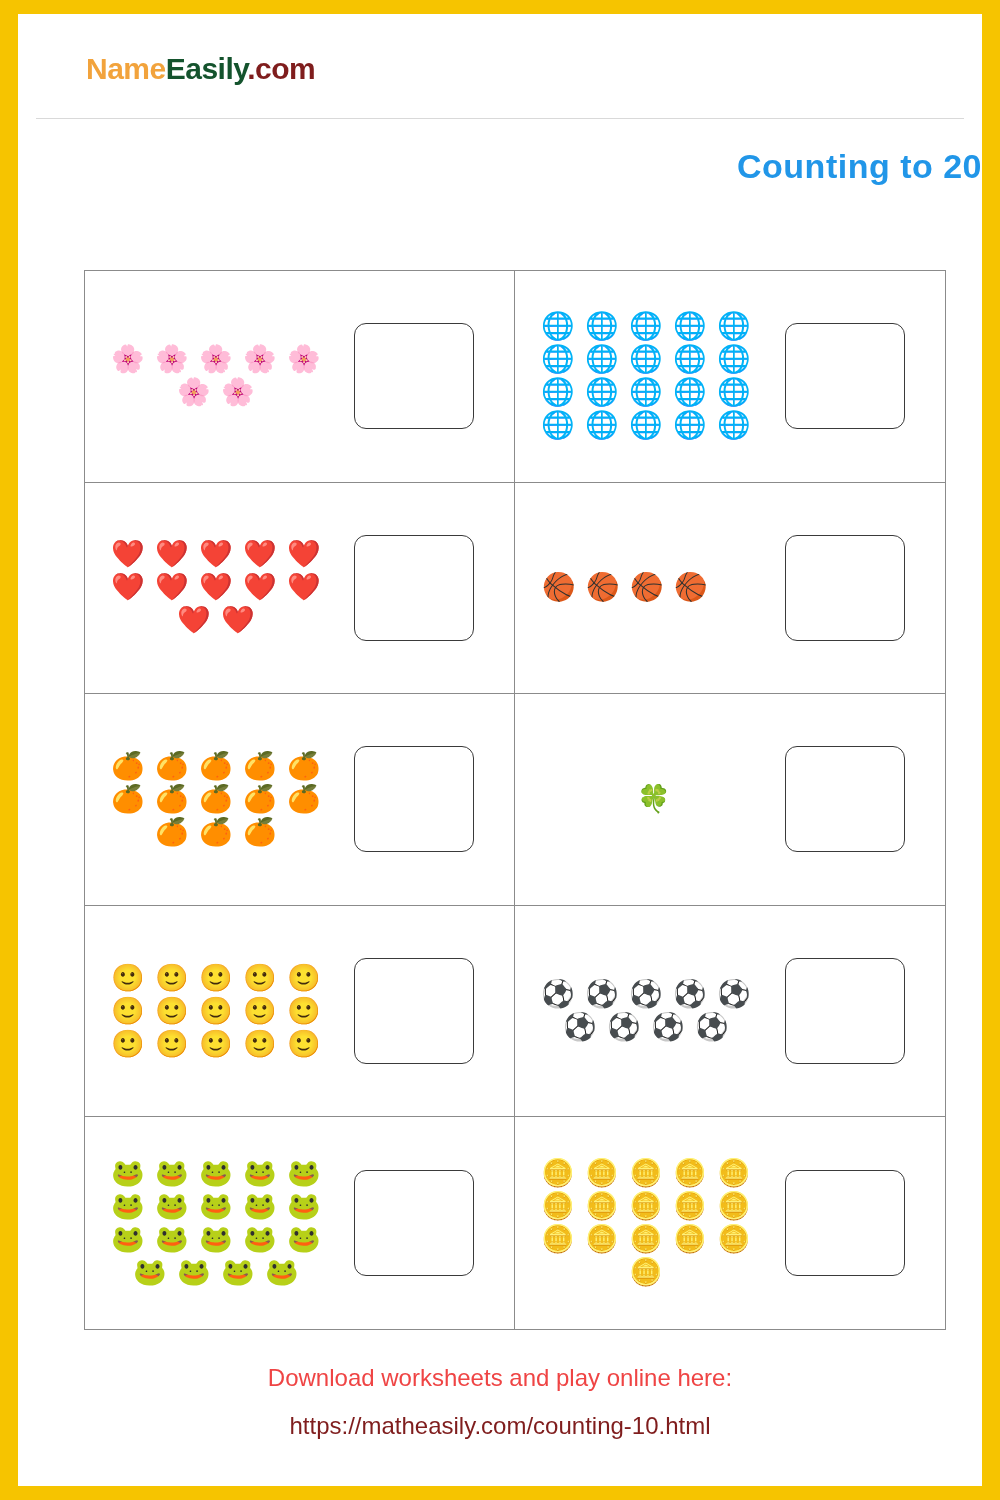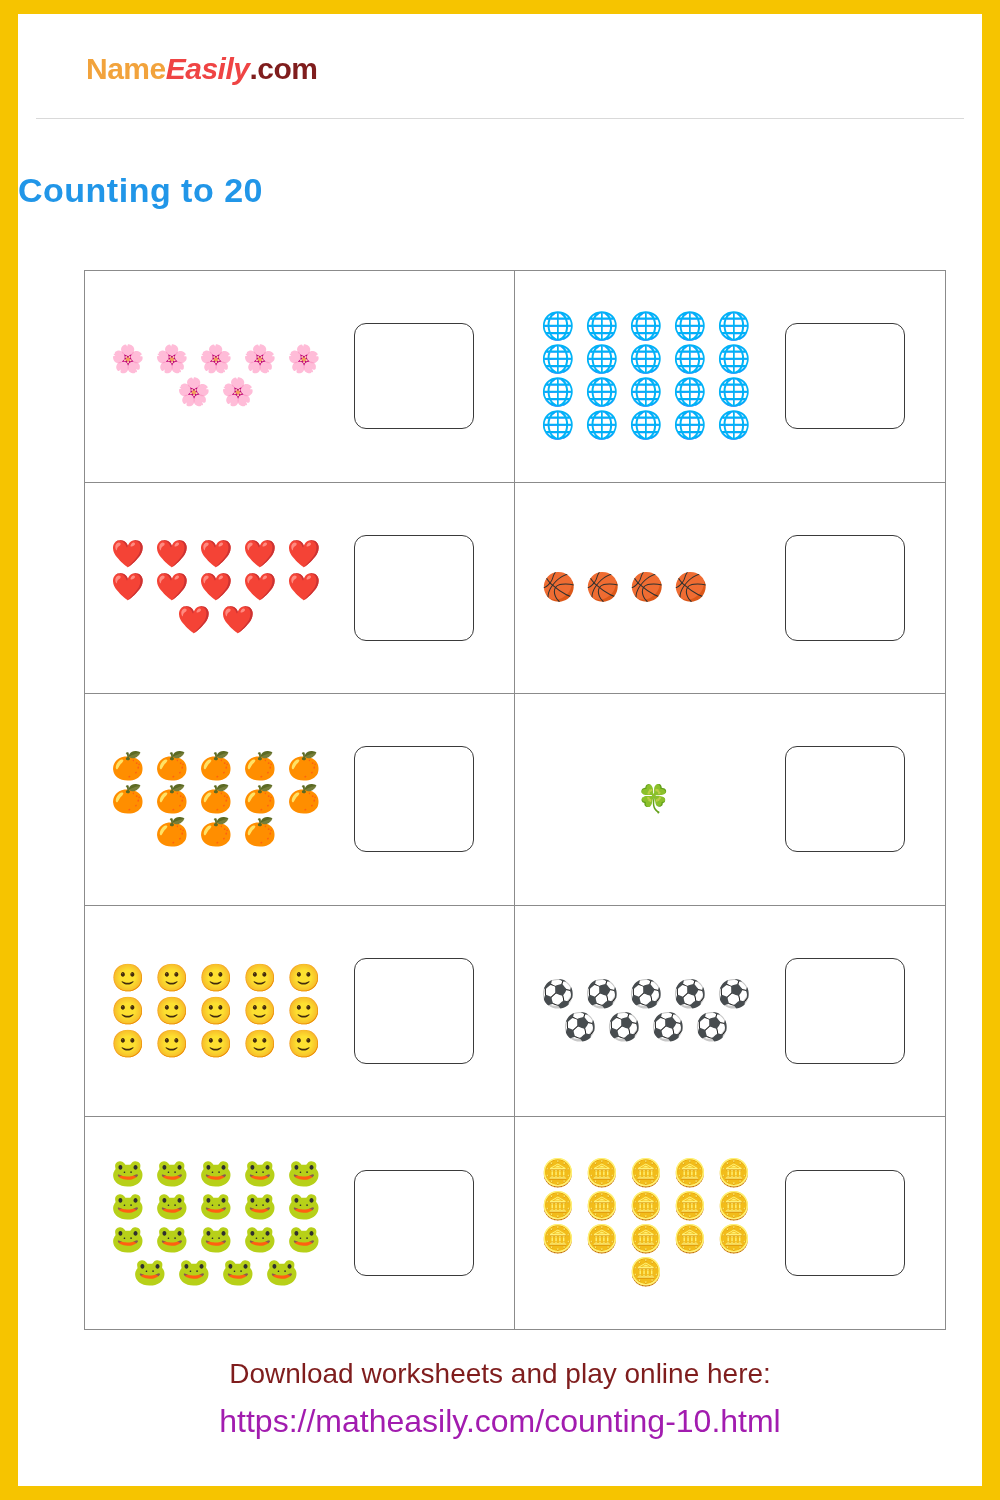--- a/index.html
+++ b/index.html
@@ -32,38 +32,38 @@
   .logo {
     position: absolute;
     left: 50px;
     top: 38px;
     font-size: 30px;
     font-weight: bold;
     letter-spacing: -0.5px;
     white-space: nowrap;
   }
   .logo .m { color: #f2a33c; }
-  .logo .e { color: #ef4444; font-style: italic; }
+  .logo .e { color: #14532d; }
   .logo .c { color: #7f1d1d; }
   .name-line {
     position: absolute;
     left: 480px;
     top: 48px;
     font-size: 22px;
     color: #3b3b3b;
     white-space: nowrap;
   }
   .name-dots {
     letter-spacing: 1.2px;
     color: #555;
   }
   
   .title {
-    text-align: left;
-    margin-top: 52px;
+    text-align: right;
+    margin-top: 28px;
     font-size: 34px;
     font-weight: bold;
     color: #2196e8;
     letter-spacing: 0.5px;
   }
   
   .grid {
     position: absolute;
     left: 66px;
     top: 256px;
@@ -117,28 +117,28 @@
   }
   
   .footer {
     position: absolute;
     left: 0;
     right: 0;
     bottom: 46px;
     text-align: center;
   }
   .footer-text {
-    font-size: 28px;
-    color: #7f1d1d;
+    font-size: 24px;
+    color: #ef4444;
   }
   .footer-link {
     display: block;
-    margin-top: 13px;
-    font-size: 32px;
-    color: #a21caf;
+    margin-top: 20px;
+    font-size: 24px;
+    color: #7f1d1d;
     text-decoration: none;
   }
 </style>
 </head>
 <body>
 
 <div class="page">
 
   <div class="header">
     <div class="logo">

